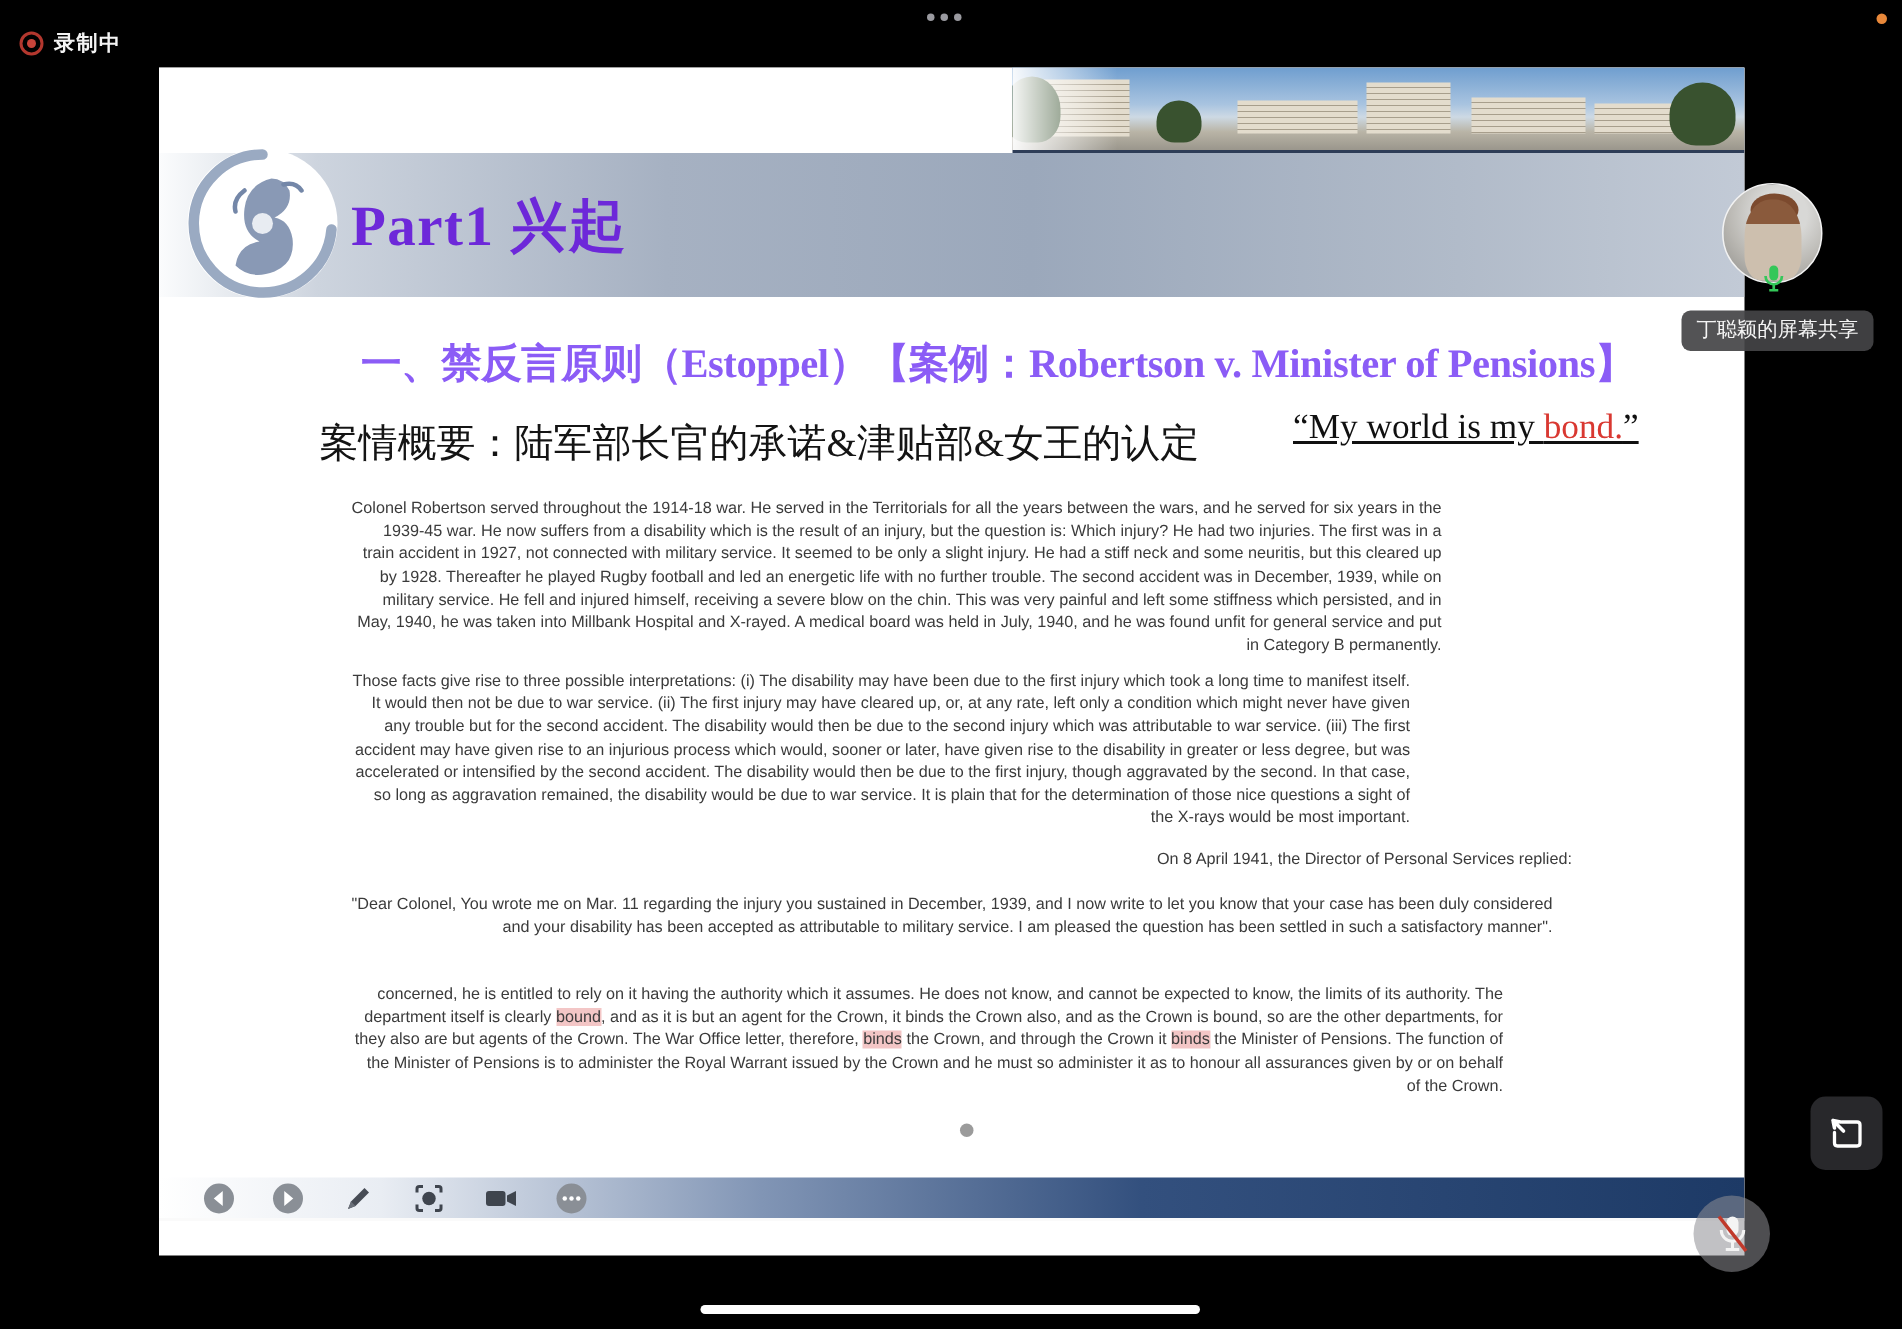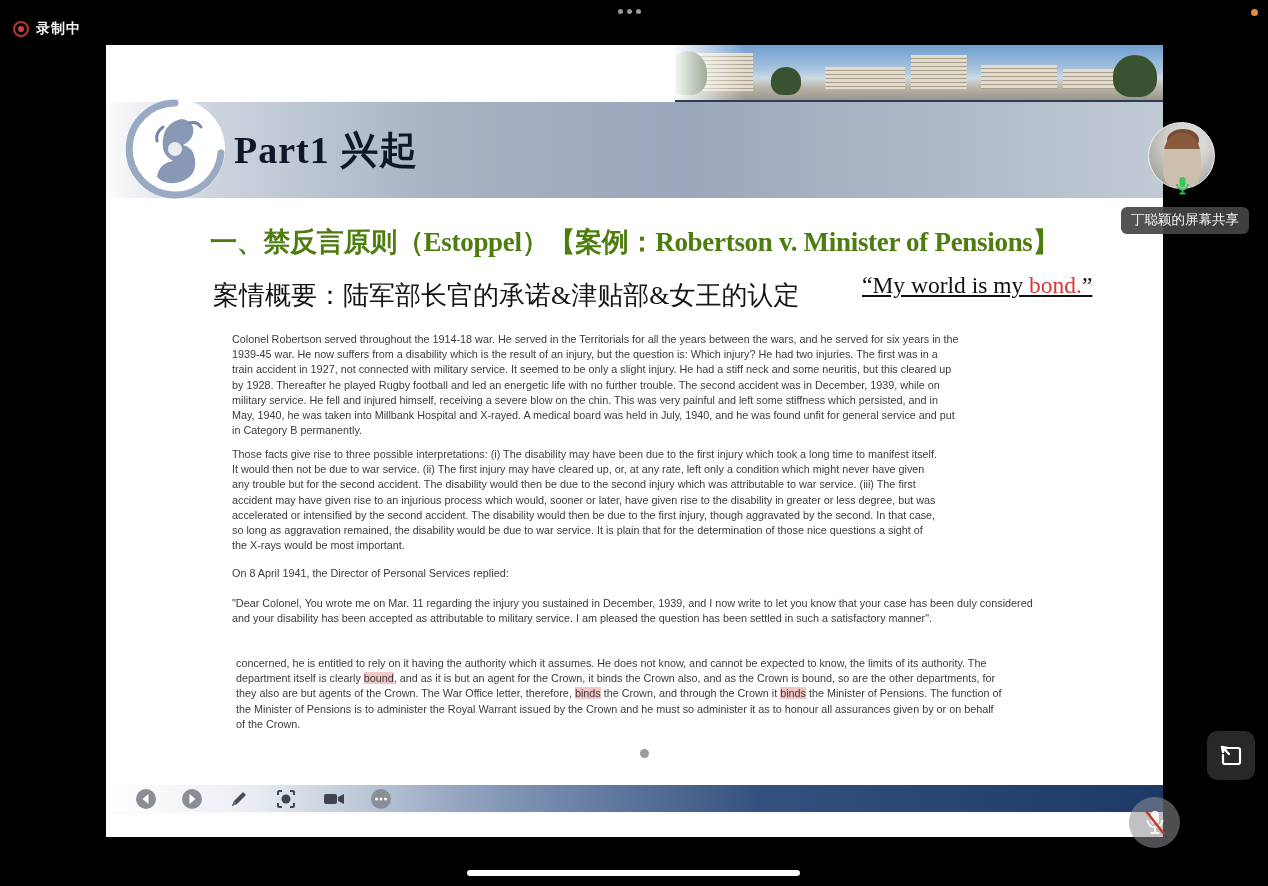--- a/index.html
+++ b/index.html
@@ -1,18 +1,18 @@
 <!DOCTYPE html>
 <html><head>
 <meta charset="utf-8">
 <style>
   * { margin:0; padding:0; box-sizing:border-box; }
   html,body { width:1268px; height:886px; background:#000; overflow:hidden;
               font-family:"Liberation Sans", sans-serif; }
-  .screen { position:absolute; inset:0; width:1268px; height:886px; background:#000; }
+  .screen { position:absolute; inset:0; width:1268px; height:886px; background:#000;text-align:right; }
 
   
   .rec-wrap { position:absolute; left:13px; top:20px; display:flex; align-items:center; gap:7px; }
   .rec-dot { width:16px; height:16px; border-radius:50%; border:2.5px solid #b3372e; position:relative; }
   .rec-dot::after { content:""; position:absolute; left:2.5px; top:2.5px; width:6.5px; height:6.5px;
                     border-radius:50%; background:#c9443a; }
   .rec-label { color:#f3f3f3; font-size:14px; font-weight:bold; letter-spacing:1px; }
   .mt-dots { position:absolute; left:618px; top:9px; display:flex; gap:4px; }
   .mt-dots span { width:5px; height:5px; border-radius:50%; background:#9a9aa0; }
   .orange-dot { position:absolute; left:1251px; top:9px; width:7px; height:7px; border-radius:50%; background:#e8883a; }
@@ -39,36 +39,36 @@
   .tree.t1 { left:-6px;  top:6px;  width:38px; height:44px; }
   .tree.t2 { left:96px;  top:22px; width:30px; height:28px; }
   .tree.t3 { left:438px; top:10px; width:44px; height:42px; }
   .photo-fade { position:absolute; left:0; top:0; width:70px; height:100%;
                 background:linear-gradient(to right, rgba(255,255,255,.95), rgba(255,255,255,0)); }
 
   .part-banner { position:absolute; left:0; top:57px; width:100%; height:96px;
                  background:linear-gradient(to right,#fbfcfd 0%,#cdd4de 10%,#a6b1c2 32%,#9ba8bb 55%,#b1bbc9 82%,#c2cad6 100%); }
   .logo { position:absolute; left:17px; top:52px; width:105px; height:105px; z-index:3; }
   .part-title { position:absolute; left:128px; top:80px; font-family:"Liberation Serif", serif;
-                font-size:38px; font-weight:bold; color:#0f172a; letter-spacing:1px; z-index:3; }
+                font-size:38px; font-weight:bold; color:#6d28d9; letter-spacing:1px; z-index:3; }
 
   .heading { position:absolute; left:104px; top:179px; width:880px;
              font-family:"Liberation Serif", serif; font-size:27px; font-weight:bold;
-             color:#4d7c0f; white-space:nowrap; letter-spacing:-0.3px; }
+             color:#8b5cf6; white-space:nowrap; letter-spacing:-0.3px; }
   .subheading { position:absolute; left:107px; top:233px; font-size:26px; color:#141414;
                 font-family:Liberation Serif, serif; white-space:nowrap; }
   .quote { position:absolute; left:756px; top:227px; font-family:"Liberation Serif", serif;
            font-size:23.5px; color:#101010; white-space:nowrap;text-decoration:underline; }
   .quote .em { color:#d93831; }
 
   .body-layer { position:absolute; inset:0; }
   .para { position:absolute; left:126px; font-size:10.8px; line-height:15.2px; color:#3b3b3b; }
   .para-1 { top:287px; width:729px; }
   .para-2 { top:402px; width:708px; }
-  .para-3 { top:521px; width:800px; }
+  .para-3 { top:521px; width:800px;margin-left:16px; }
   .para-4 { top:551px; width:803px; }
   .para-5 { top:611px; left:130px; width:766px; }
   .hl { background:#f3c6c6; }
 
   .vocab-note { position:absolute; left:846px; top:311px; font-size:17.5px; line-height:22px;
                 color:#d93831; font-weight:500; white-space:nowrap; }
 
   .page-dot { position:absolute; left:534px; top:704px; width:9px; height:9px; border-radius:50%; background:#9b9b9b; }
 
   .toolbar { position:absolute; left:0; top:740px; width:100%; height:29px;

